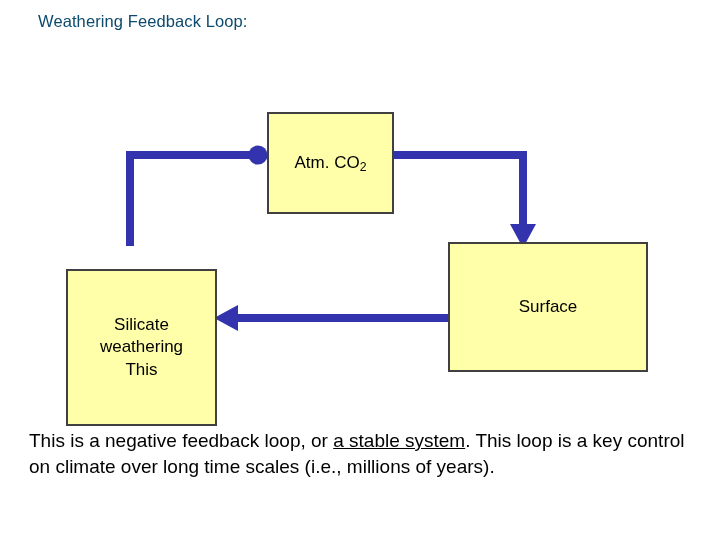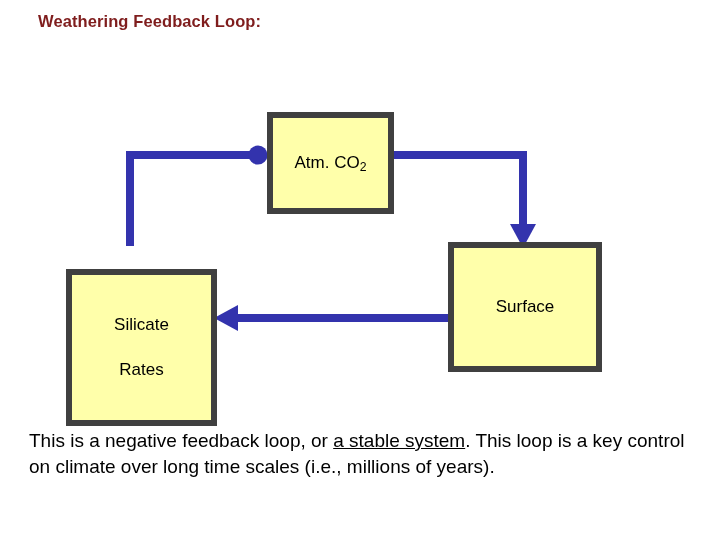--- a/index.html
+++ b/index.html
@@ -22,22 +22,22 @@
     width: 720px;
     height: 540px;
   }
 
   
   .title {
     position: absolute;
     left: 38px;
     top: 12px;
     font-size: 16.5px;
-    font-weight: bold;
-    color: #7f1d1d;
+    font-weight: normal;
+    color: #0c4a6e;
     letter-spacing: 0.1px;
     white-space: nowrap;
   }
 
   
   .diagram {
     position: absolute;
     left: 0;
     top: 0;
     width: 720px;
@@ -48,21 +48,21 @@
     left: 0;
     top: 0;
     display: block;
   }
 
   
   .node {
     position: absolute;
     box-sizing: border-box;
     background: #ffffaa;
-    border: 6px solid #404040;
+    border: 2px solid #404040;
     display: flex;
     align-items: center;
     justify-content: center;
     text-align: center;
     color: #000000;
     font-size: 17px;
     line-height: 1.33;
     z-index: 3;
   }
   .node-inner { padding: 0 4px; }
@@ -76,21 +76,21 @@
   #node-silicate {
     left: 66px;
     top: 241px;
     width: 151px;
     height: 157px;
     margin-top: 28px;
   }
   #node-temp {
     left: 448px;
     top: 242px;
-    width: 154px;
+    width: 200px;
     height: 130px;
   }
 
   sub {
     font-size: 0.72em;
     vertical-align: baseline;
     position: relative;
     top: 0.28em;
   }
 
@@ -132,22 +132,22 @@
       </g>
     </svg>
 
     <div class="node" id="node-co2">
       <div class="node-inner"><span>Atm. CO</span><sub>2</sub></div>
     </div>
 
     <div class="node" id="node-silicate">
       <div class="node-inner">
         <span>Silicate</span><br>
-        <br>
-        <span>Rates</span>
+        <span>weathering</span><br>
+        <span>This</span>
       </div>
     </div>
 
     <div class="node" id="node-temp">
       <div class="node-inner">
         <span>Surface</span><br>
       </div>
     </div>
   </div>
 

